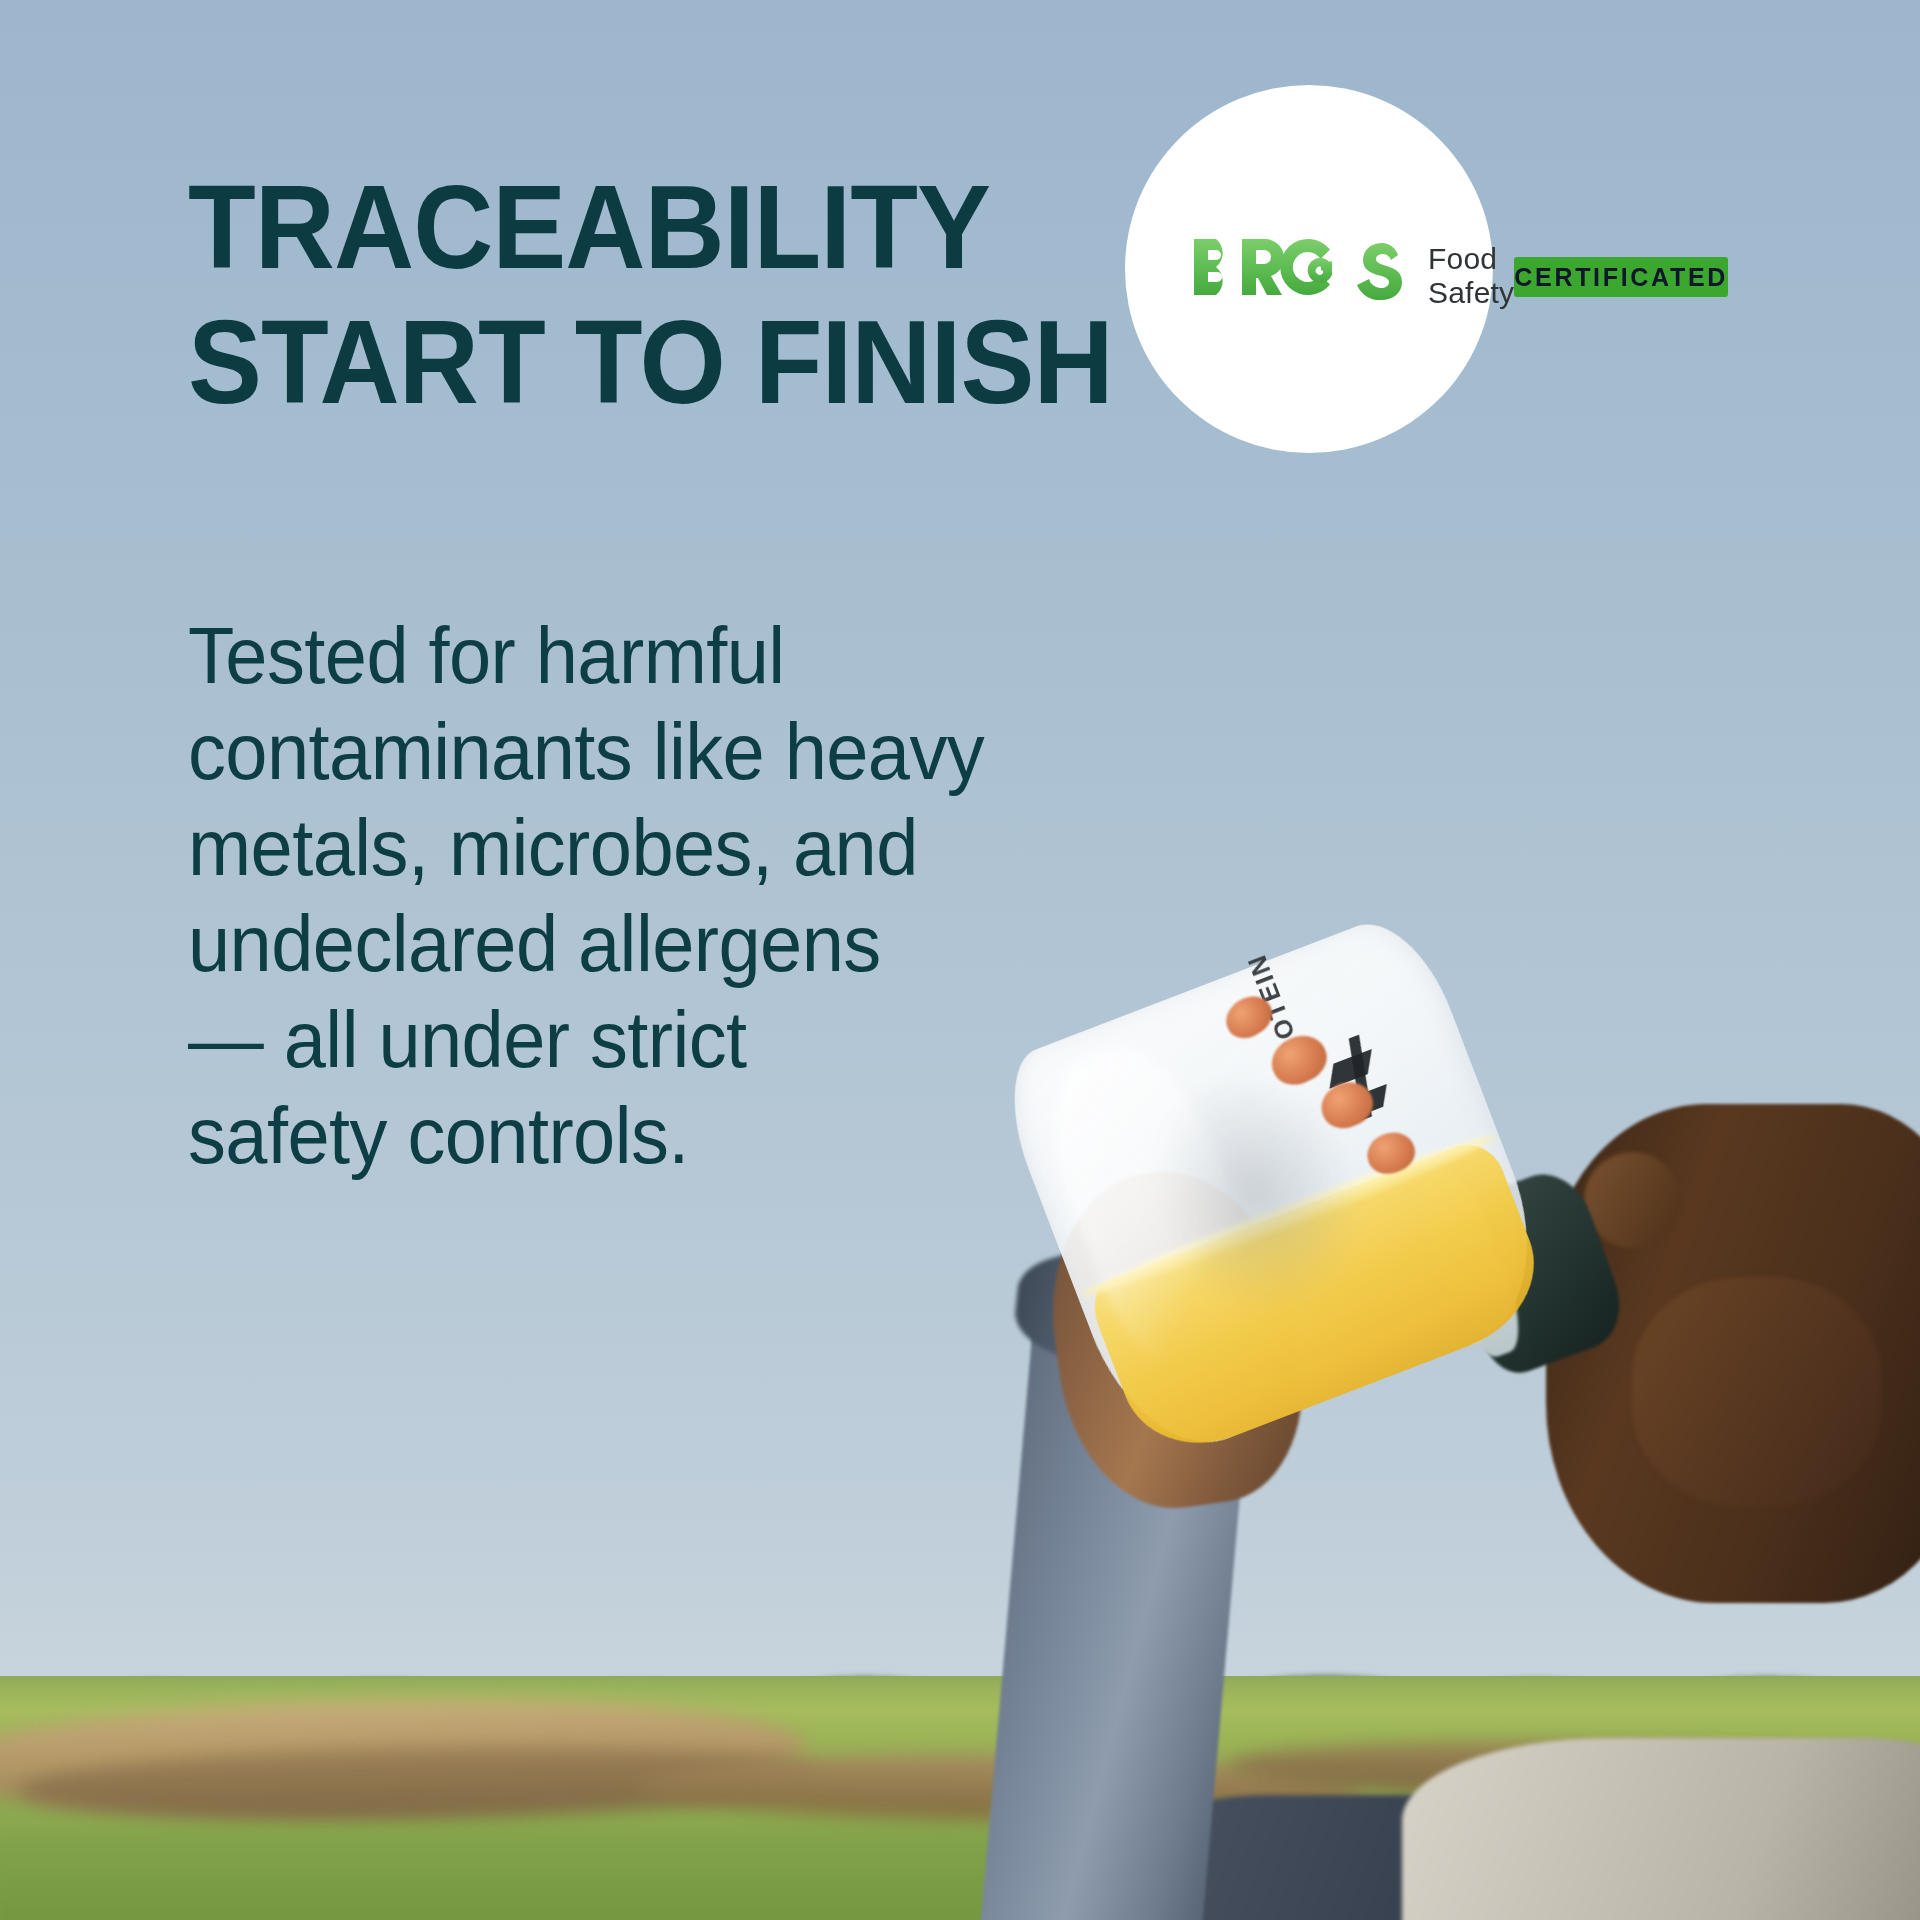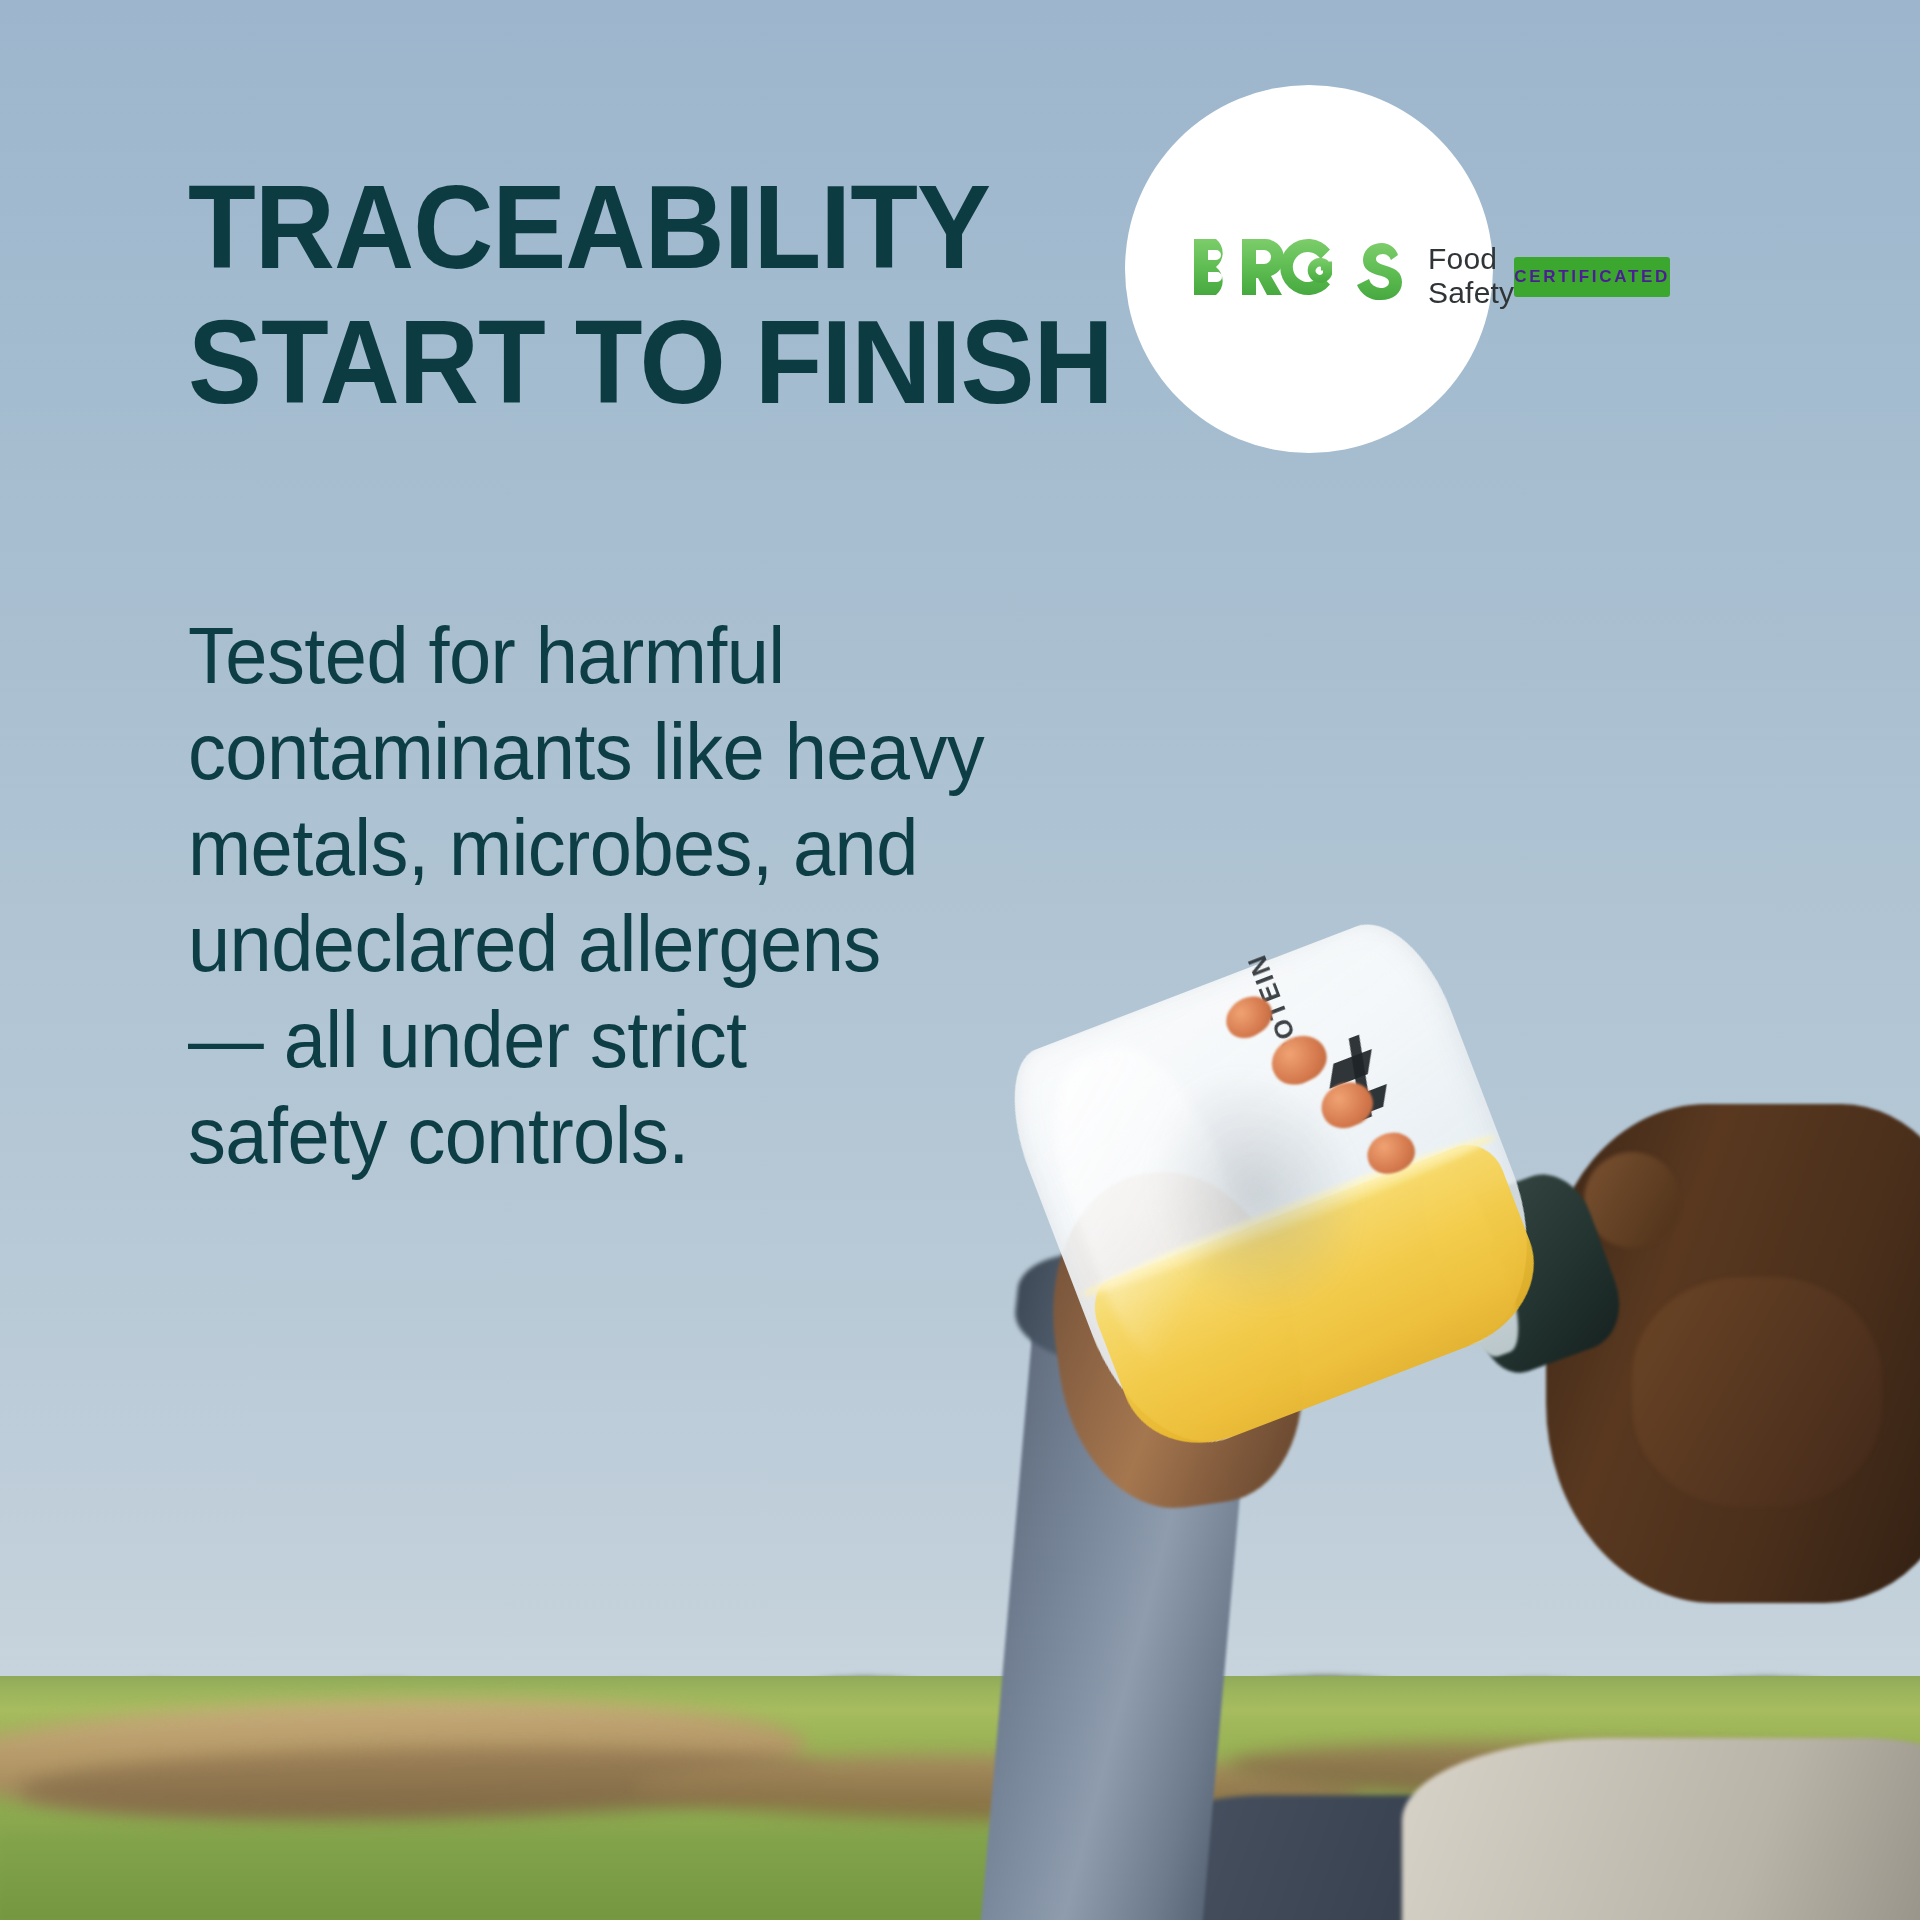--- a/index.html
+++ b/index.html
@@ -289,21 +289,21 @@
     color:#2f3436;
   }
   #badge-bar {
     margin-top:16px;
     width:228px; height:40px;
     background:#3ca72f;
     border-radius:3px;
     display:flex; align-items:center; justify-content:center;
   }
   #badge-bar-text {
-    color:#4c1d95; font-size:17px; font-weight:700; letter-spacing:2.7px;
+    color:#0f172a; font-size:25px; font-weight:700; letter-spacing:2.7px;
   }
 
   
   #headline {
     position:absolute;
     left:188px; top:160px;
     width:1000px;
     z-index:4;
   }
   .hl-line {

